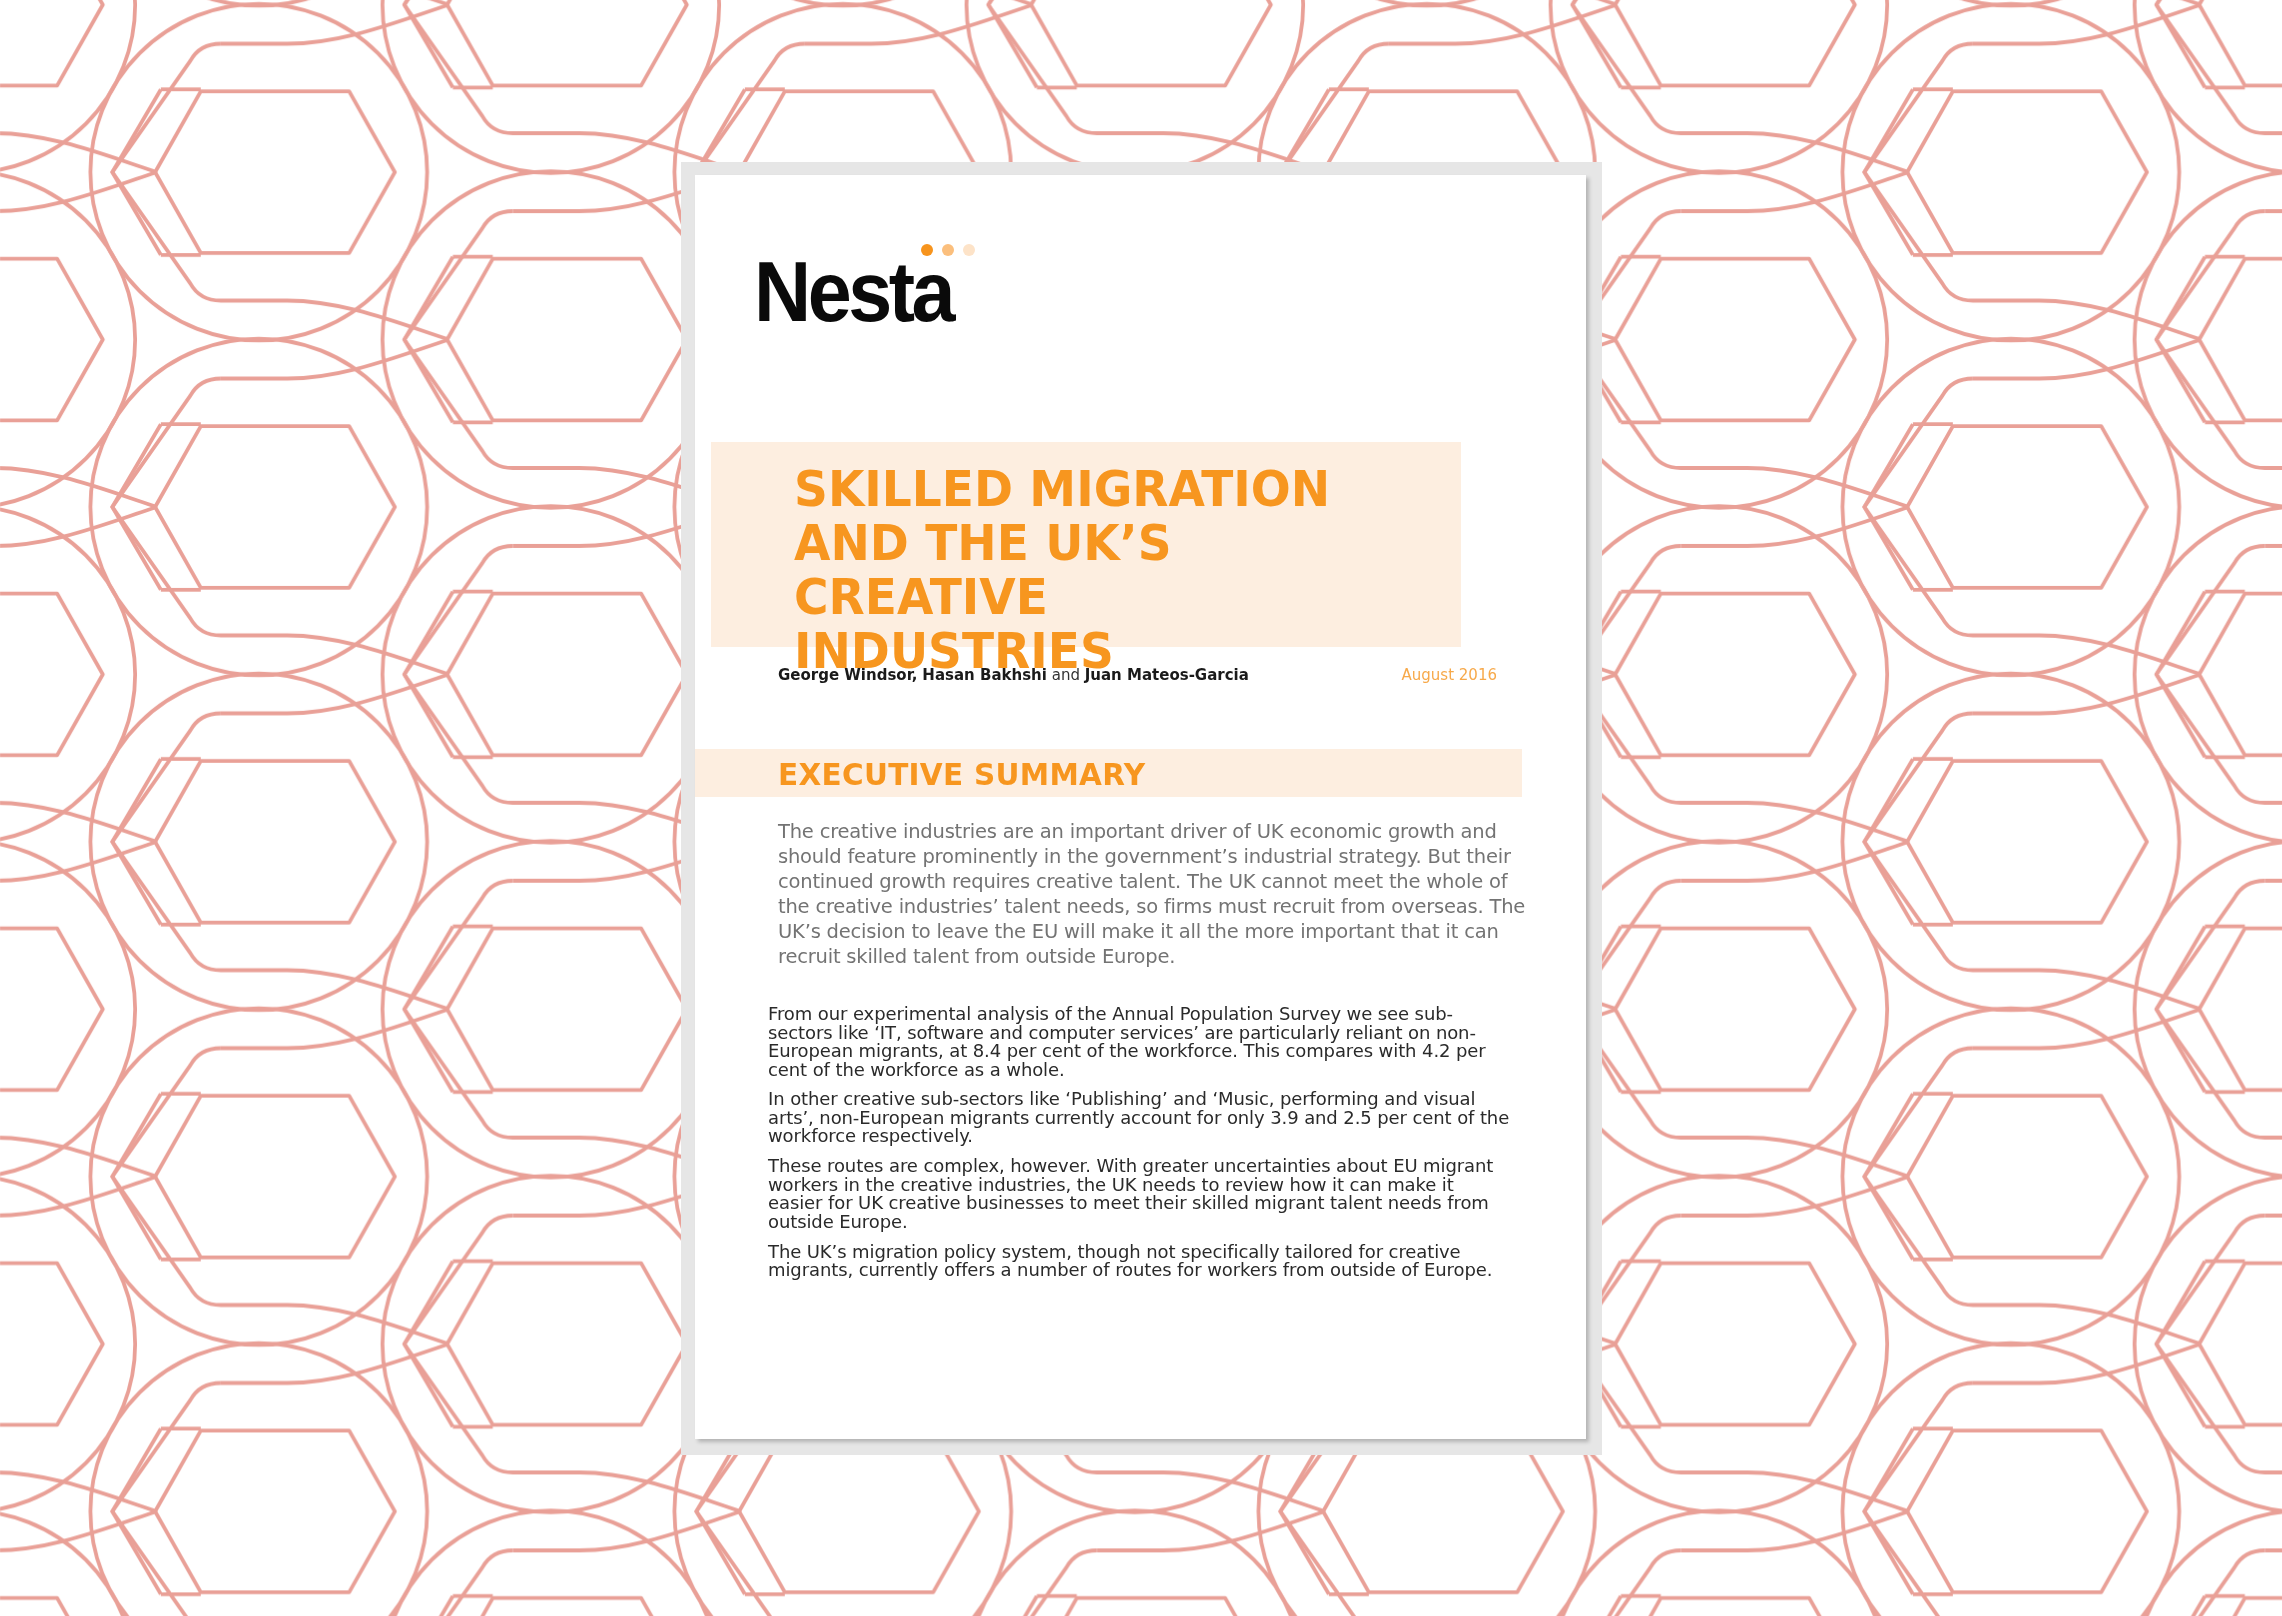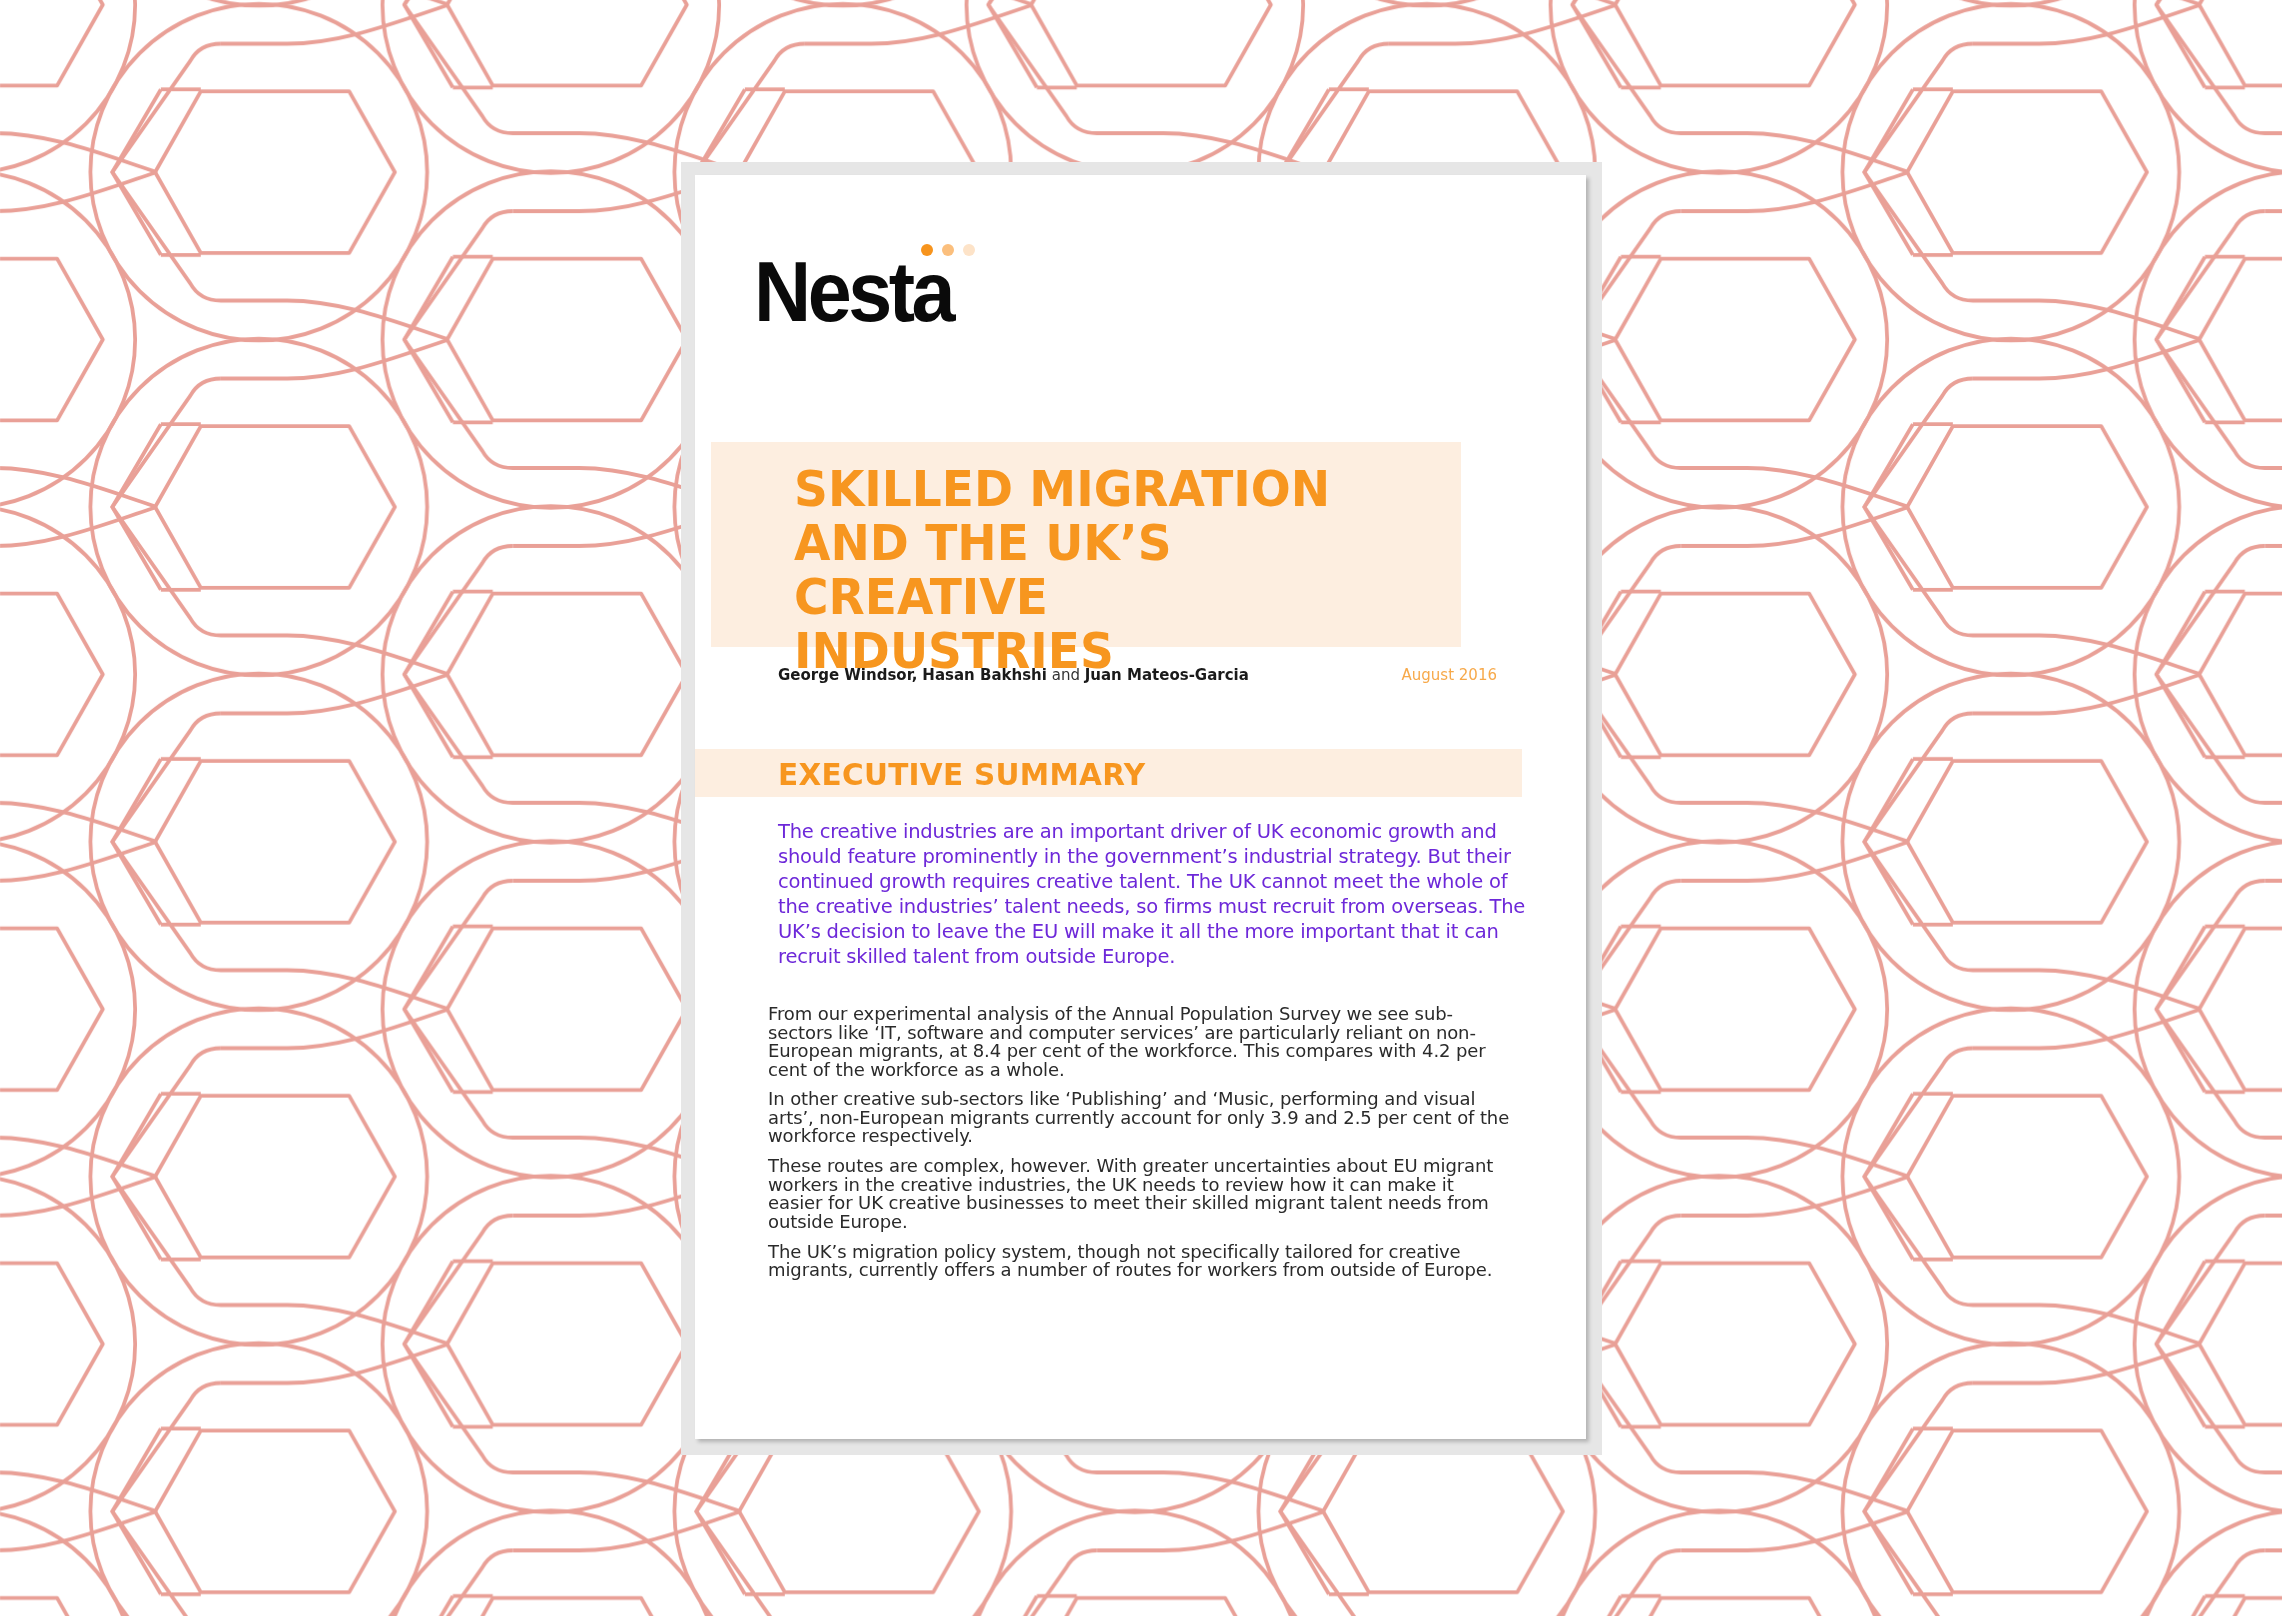--- a/index.html
+++ b/index.html
@@ -56,21 +56,21 @@
     background: #fdeee0;
   }
   .exec-title {
     position: absolute; left: 83px; top: 8.6px; margin: 0;
     font-family: "DejaVu Sans", sans-serif; font-weight: bold;
     font-size: 29.5px; line-height: 34px; color: #f7961f; letter-spacing: 0.3px;
   }
   .lead {
     position: absolute; left: 83px; top: 644px; width: 761px; margin: 0;
     font-family: "DejaVu Sans", sans-serif; font-size: 19.5px; line-height: 25px;
-    color: #6d28d9; letter-spacing: -0.2px;
+    color: #737373; letter-spacing: -0.2px;
   }
   .body {
     position: absolute; left: 73px; top: 830px; width: 742px;
     font-family: "DejaVu Sans", sans-serif; font-size: 18px; line-height: 18.5px;
     color: #2a2a2a; letter-spacing: -0.1px;
   }
   .body p { margin: 0 0 11.4px 0; }
 </style>
 </head>
 <body>

